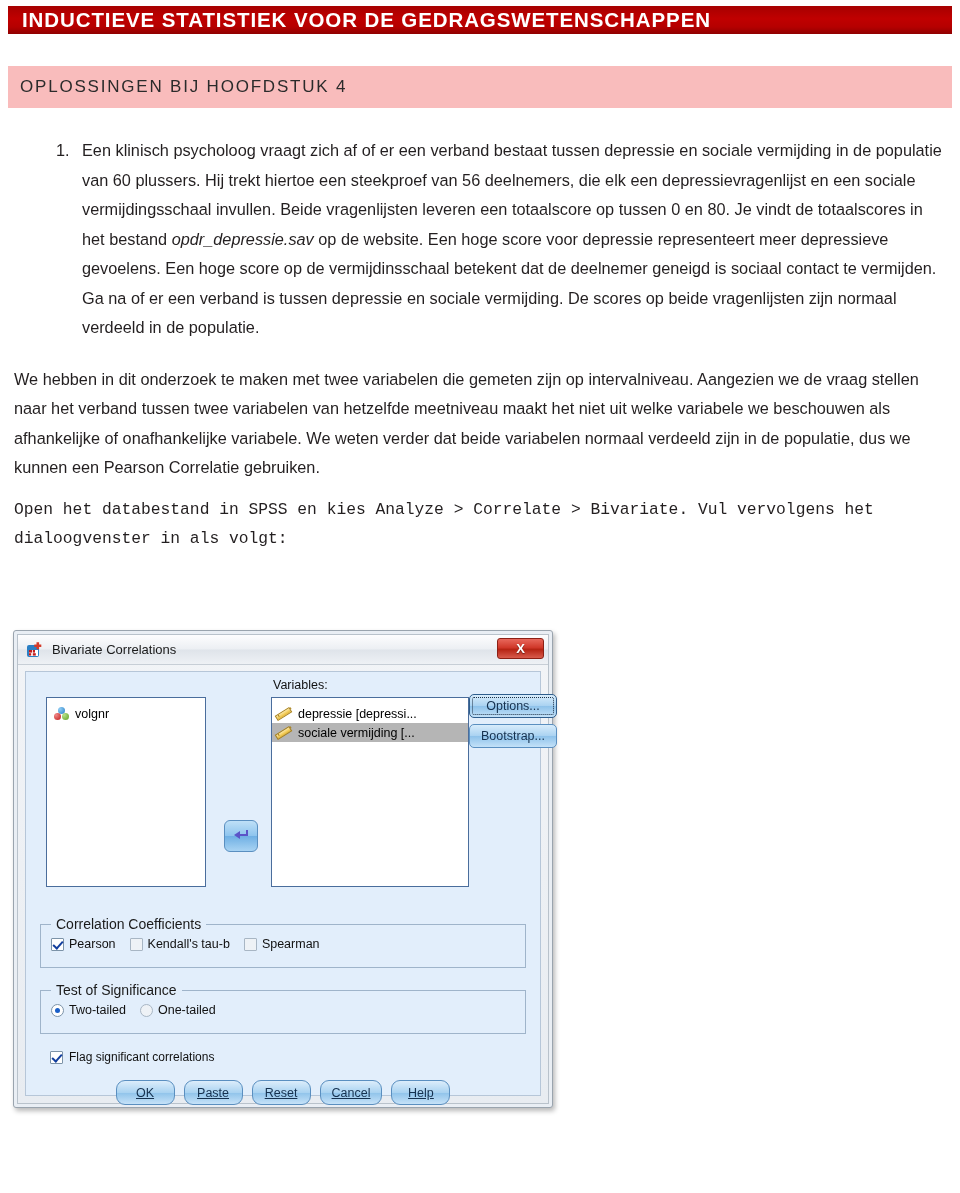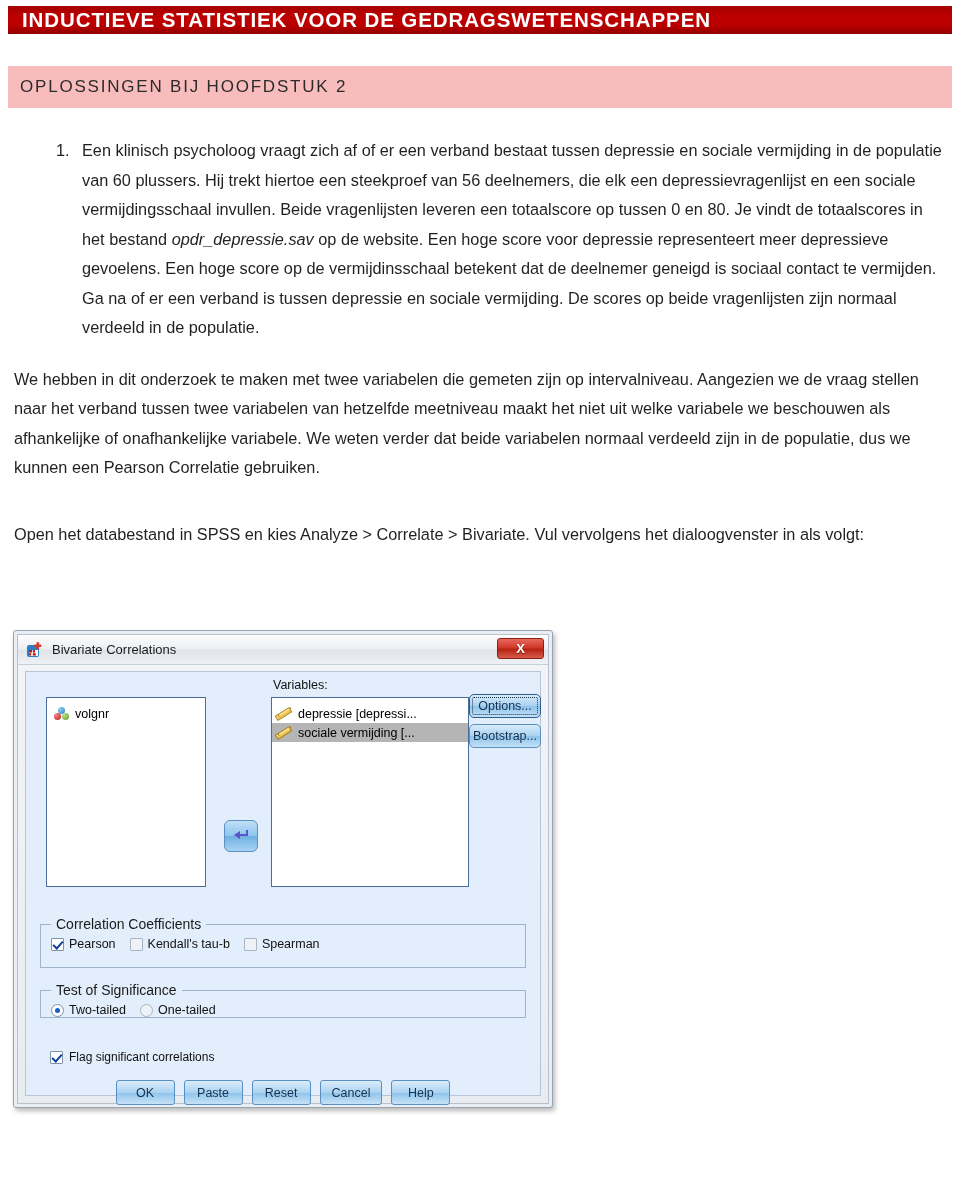--- a/index.html
+++ b/index.html
@@ -56,21 +56,21 @@
     margin: 18px 14px 0 14px;
     padding-left: 68px;
   }
   .numbered .num {
     position: absolute; left: 42px; top: 0;
     font-size: 16.3px; line-height: 29.5px; color: #231f20;
   }
   .plain {
     margin: 22px 14px 0 14px;
   }
-  .plain.tight { margin-top: 37px; }
+  .plain.tight { margin-top: 12px; font-family: Liberation Mono, monospace; }
   em.fn { font-style: italic; }
 
   
   .spss-dialog {
     position: absolute; left: 13px; top: 630px;
     width: 540px; height: 478px;
     background: #e9eef4;
     border: 1px solid #9aa4ae;
     border-radius: 3px;
     box-shadow: 2px 3px 5px rgba(0,0,0,0.28);
@@ -151,41 +151,41 @@
     width: 34px; height: 32px;
     background: linear-gradient(to bottom, #bfe0f7 0%, #8dc4ee 50%, #6fb0e4 51%, #a8d3f3 100%);
     border: 1px solid #5a8fc0; border-radius: 6px;
     display: flex; align-items: center; justify-content: center;
     cursor: pointer;
   }
   .arrow-btn svg { display: block; }
 
   .side-btn {
     position: absolute; left: 443px;
-    width: 72px; height: 24px;
+    width: 88px; height: 24px;
     background: linear-gradient(to bottom, #d8ecfb 0%, #a9d2f1 50%, #8ec2ea 51%, #c3e1f8 100%);
     border: 1px solid #5a8fc0; border-radius: 5px;
     display: flex; align-items: center; justify-content: center;
     font-size: 12.5px; color: #15314f; cursor: pointer;
   }
   .side-btn.options { top: 22px; outline: 1px dotted #1c2f44; outline-offset: -4px; border-color: #2e5d8c; }
   .side-btn.bootstrap { top: 52px; }
 
   .groupbox {
     position: absolute; left: 14px; right: 14px;
     border: 1px solid #9fb4ca;
     background: transparent;
   }
   .groupbox > .gb-title {
     position: absolute; left: 10px; top: -9px;
     background: #e2eefb; padding: 0 5px;
     font-size: 14px; color: #1b1b1b; white-space: nowrap;
   }
   #gb-coeff { top: 252px; height: 44px; }
-  #gb-sig   { top: 318px; height: 28px; }
+  #gb-sig   { top: 318px; height: 44px; }
   .gb-inner {
     position: absolute; left: 10px; top: 12px; right: 1px;
     display: flex; align-items: center; gap: 14px;
   }
 
   .chk-item, .radio-item {
     display: flex; align-items: center; font-size: 12.5px; color: #111;
     gap: 5px; cursor: pointer; white-space: nowrap;
   }
   .cbox {
@@ -215,37 +215,37 @@
     font-size: 12px; color: #111; cursor: pointer;
   }
 
   .btn-row {
     position: absolute; left: 0; right: 0; top: 408px;
     display: flex; justify-content: center; gap: 9px;
   }
   .dlg-btn {
     min-width: 59px; height: 25px; padding: 0 11px;
     background: linear-gradient(to bottom, #dcedfb 0%, #aad3f1 50%, #8fc3ea 51%, #c6e2f8 100%);
-    border: 1px solid #5a8fc0; border-radius: 3px;
+    border: 1px solid #5a8fc0; border-radius: 9px;
     display: flex; align-items: center; justify-content: center;
-    font-size: 12.5px; color: #15314f; cursor: pointer;
+    font-size: 12.5px; color: #15314f; cursor: pointer; text-decoration: underline;
   }
 
   .footer-area { position: absolute; left: 0; top: 1138px; width: 960px; }
 </style>
 </head>
 <body>
 
 <div class="page">
 
   <div class="title-band">
     <span class="title-text">INDUCTIEVE STATISTIEK VOOR DE GEDRAGSWETENSCHAPPEN</span>
   </div>
   <div class="subtitle-band">
-    <span class="subtitle-text">OPLOSSINGEN BIJ HOOFDSTUK 2</span>
+    <span class="subtitle-text">OPLOSSINGEN BIJ HOOFDSTUK 4</span>
   </div>
 
   <div class="body-area">
 
     <div class="para numbered">
       <span class="num">1.</span>
       <span>Een klinisch psycholoog vraagt zich af of er een verband bestaat tussen depressie en sociale vermijding in de populatie van 60 plussers. Hij trekt hiertoe een steekproef van 56 deelnemers, die elk een depressievragenlijst en een sociale vermijdingsschaal invullen. Beide vragenlijsten leveren een totaalscore op tussen 0 en 80. Je vindt de totaalscores in het bestand </span><em class="fn">opdr_depressie.sav</em><span> op de website. Een hoge score voor depressie representeert meer depressieve gevoelens. Een hoge score op de vermijdinsschaal betekent dat de deelnemer geneigd is sociaal contact te vermijden.</span>
       <span>Ga na of er een verband is tussen depressie en sociale vermijding. De scores op beide vragenlijsten zijn normaal verdeeld in de populatie.</span>
     </div>
 

